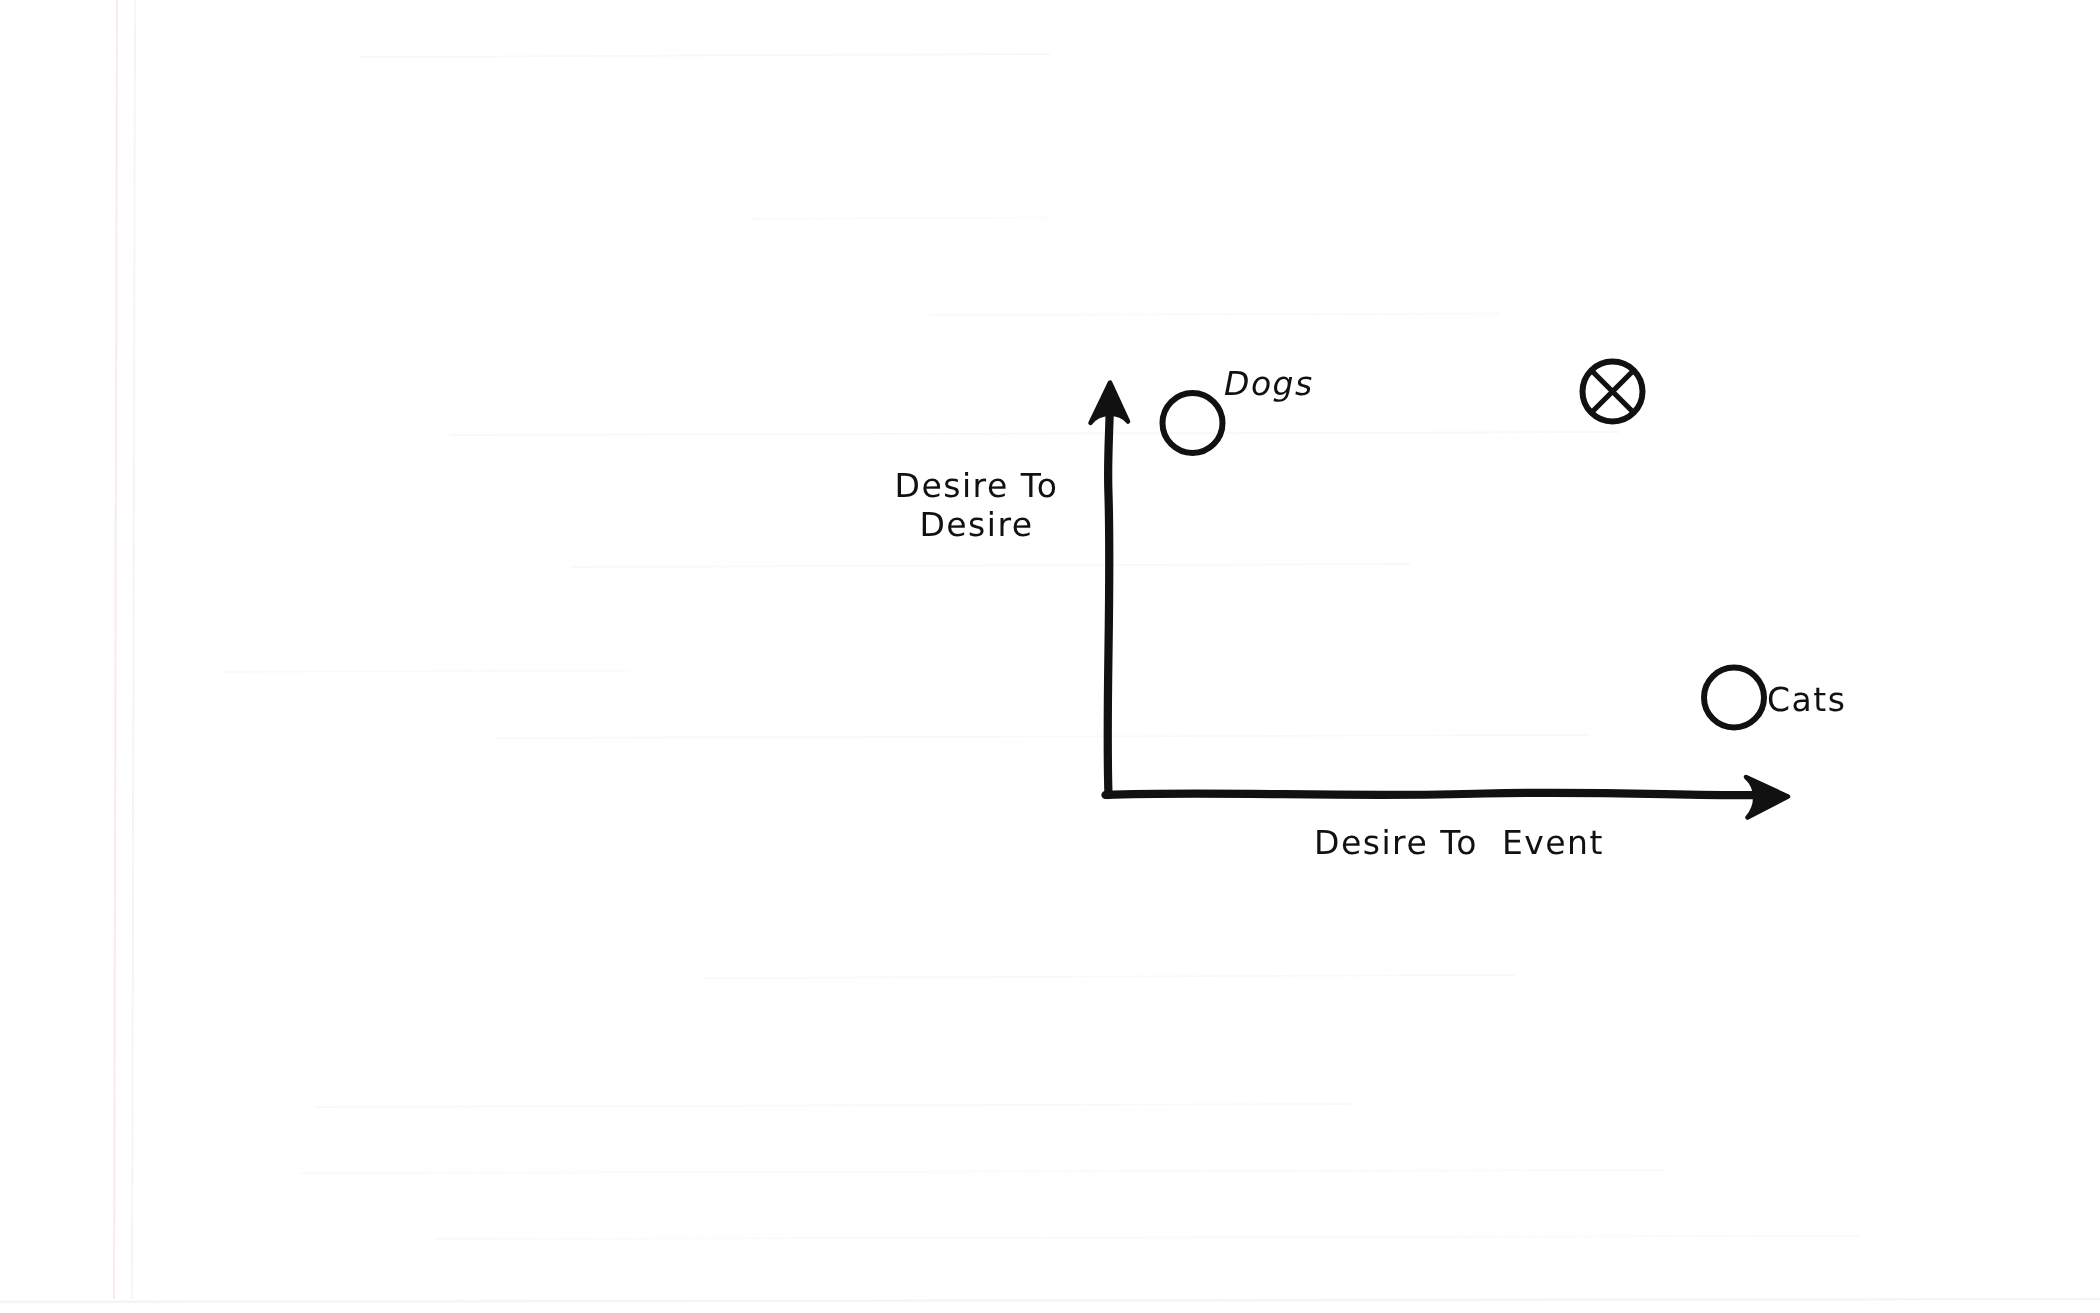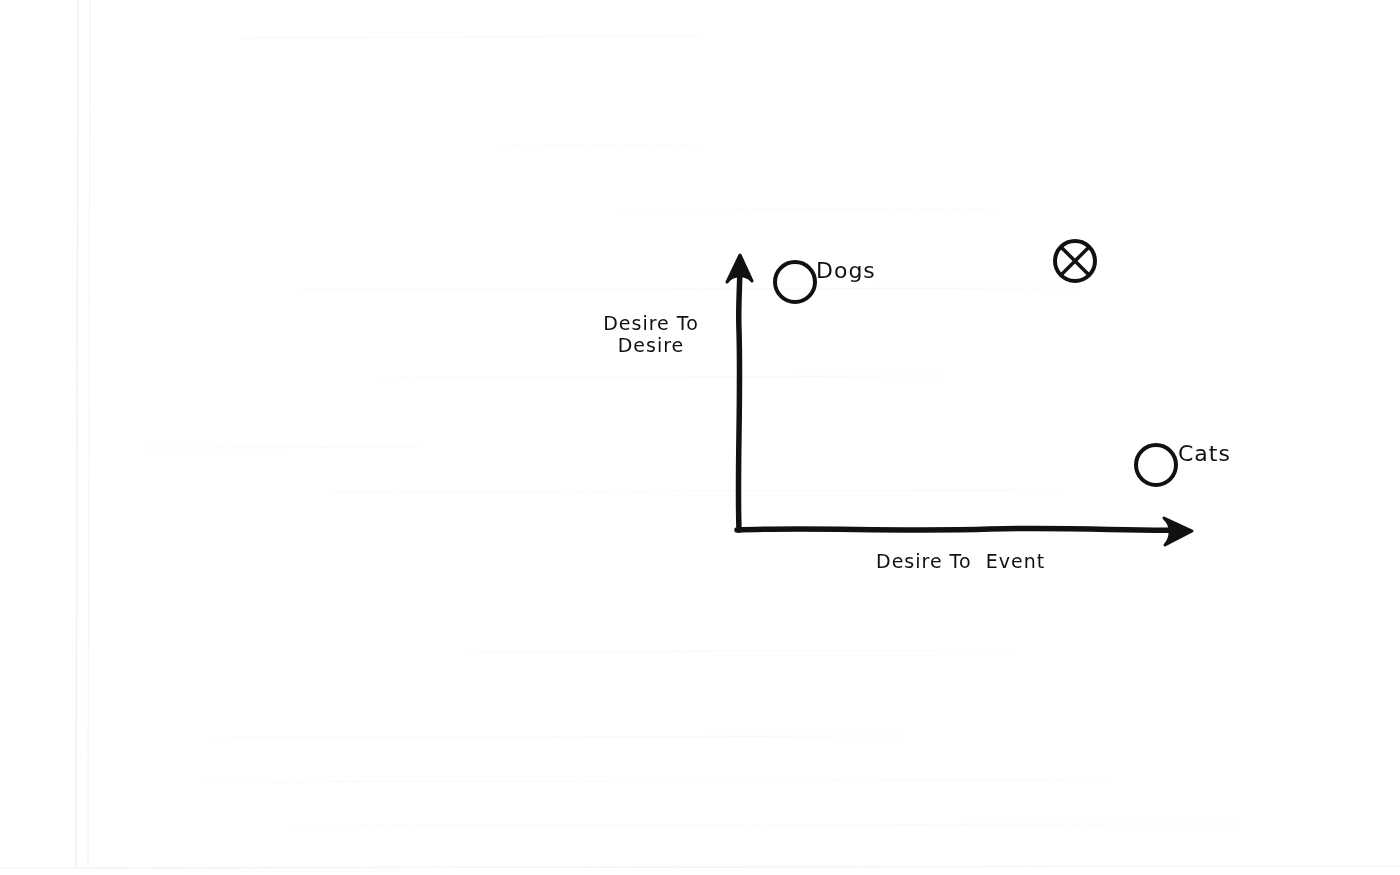--- a/index.html
+++ b/index.html
@@ -31,42 +31,43 @@
   }
   .label {
     position: absolute;
     font-family: "DejaVu Sans", sans-serif;
     color: #111111;
     white-space: pre;
     letter-spacing: 1px;
     line-height: 1.18;
   }
   .axis-label {
-    font-size: 19px;
+    font-size: 22px;
   }
   .point-label {
     font-size: 22px;
   }
   #y-axis-label {
     left: 586px;
     top: 312px;
     width: 130px;
     text-align: center;
   }
   #x-axis-label {
     left: 876px;
     top: 550px;
   }
   #label-dogs {
     left: 816px;
-    top: 258px;
+    top: 244px;
+    font-style: italic;
   }
   #label-cats {
     left: 1178px;
-    top: 441px;
+    top: 455px;
   }
   #label-event-planners {
     left: 1100px;
     top: 234px;
     width: 110px;
     line-height: 1.35;
   }
 </style>
 </head>
 <body>

